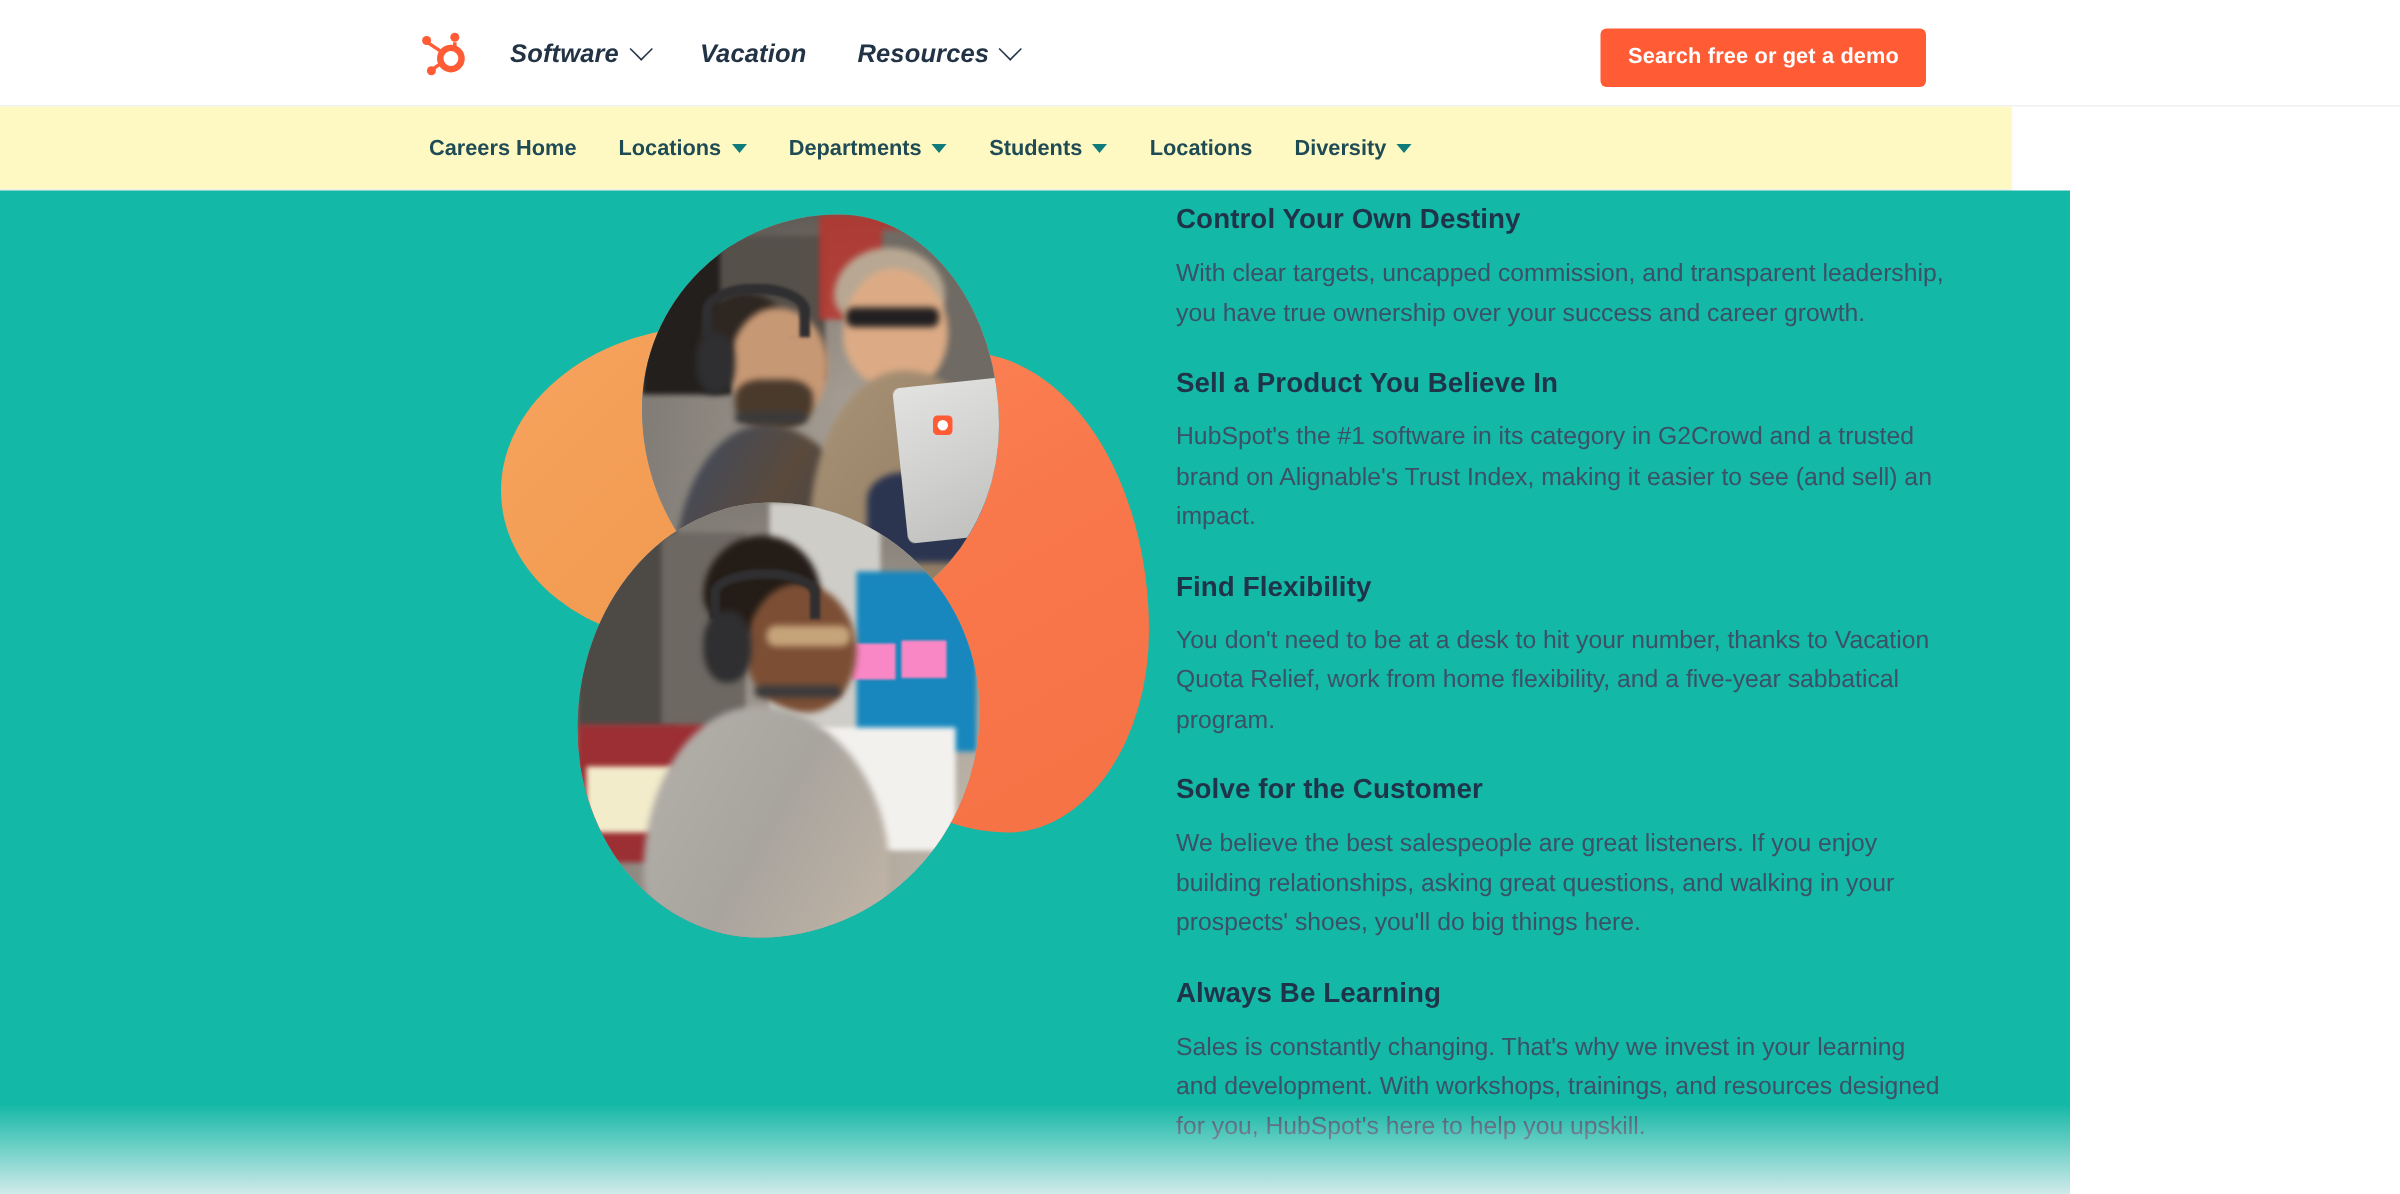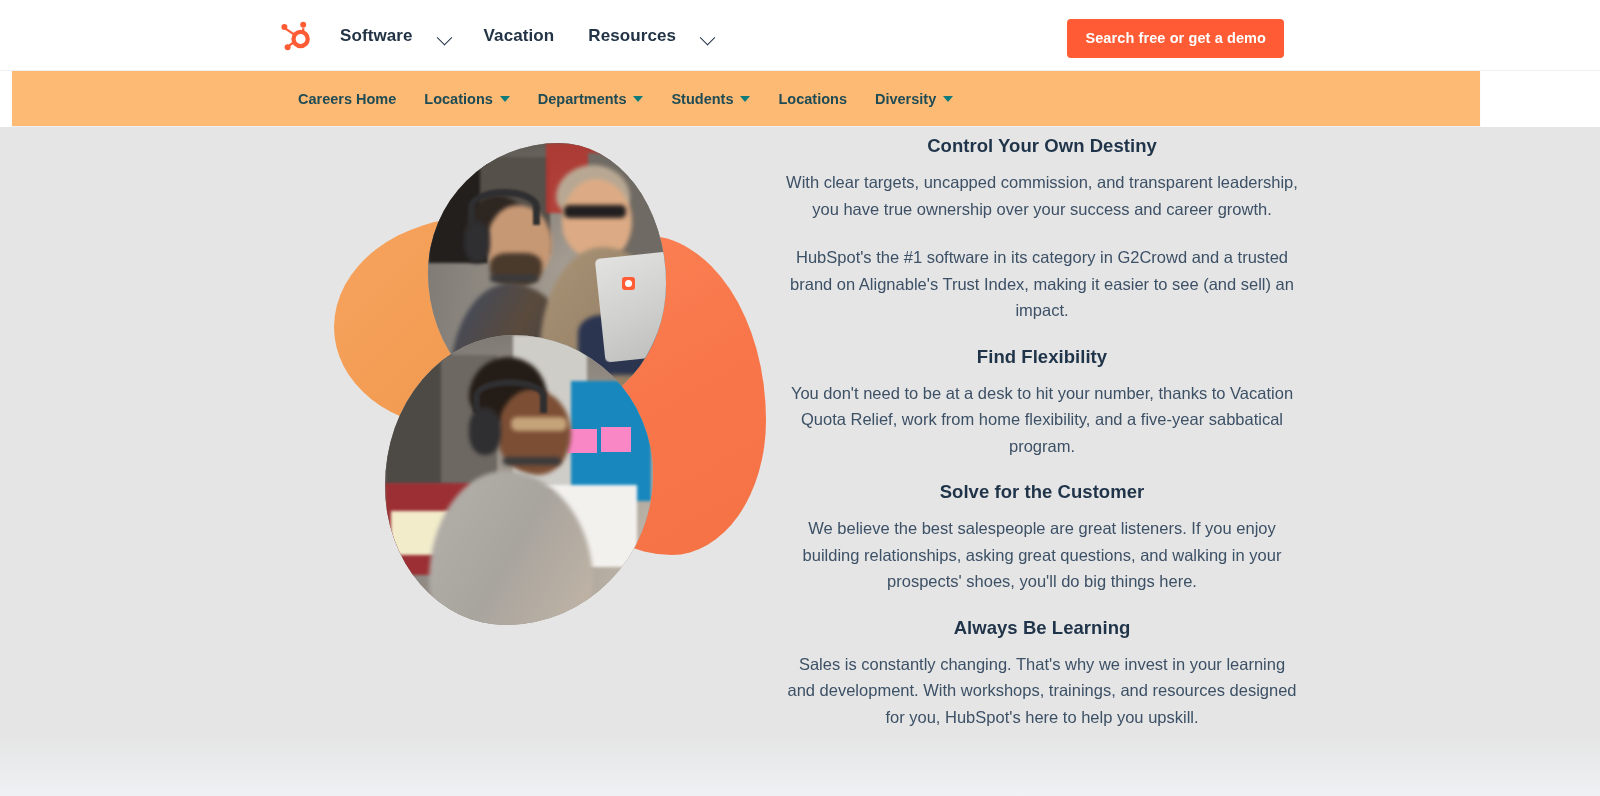--- a/index.html
+++ b/index.html
@@ -21,47 +21,48 @@
   .logo-wrap {
     position: absolute; left: 276px; top: 17px;
     width: 38px; height: 38px;
     display: flex; align-items: center; justify-content: center;
   }
   .primary-links {
     position: absolute; left: 340px; top: 0; height: 71px;
     display: flex; align-items: center; gap: 0;
   }
   .primary-link {
-    display: flex; align-items: flex-end; gap: 26px;
+    display: flex; align-items: center; gap: 9px;
     font-size: 17px; font-weight: 700; color: #223345;
     letter-spacing: .1px; cursor: pointer;
     margin-right: 34px;
     white-space: nowrap;
+    font-style: italic;
   }
   .chev {
     display: inline-block; width: 11px; height: 11px;
     border-right: 1.6px solid #223345;
     border-bottom: 1.6px solid #223345;
     transform: rotate(45deg) translate(-2px,-2px);
   }
   .cta-demo {
     position: absolute; right: 316px; top: 19px;
     background: #ff5c35; color: #fff;
     font-size: 14.5px; font-weight: 700;
     border: none; border-radius: 4px;
     padding: 11px 18px 12px 18px;
     cursor: pointer; white-space: nowrap;
     letter-spacing: .1px;
   }
 
   
   .careers-nav {
-    position: absolute; top: 71px; left: 12px;
-    width: 1468px; height: 56px;
-    background: #fdba74;
+    position: absolute; top: 71px; left: 0;
+    width: 1341px; height: 56px;
+    background: #fef9c3;
     border-bottom: 1px solid #eef0f2;
     box-shadow: 0 1px 3px rgba(0,0,0,.045);
   }
   .careers-links {
     position: absolute; left: 286px; top: 0; height: 56px;
     display: flex; align-items: center;
   }
   .careers-link {
     display: flex; align-items: center; gap: 7px;
     font-size: 14.5px; font-weight: 600; color: #1f4b55;
@@ -101,24 +102,23 @@
     height: 34px;
     background: #ff5c35; color: #fff;
     font-size: 14px; font-weight: 700;
     border: none; border-radius: 3px;
     padding: 0 17px; cursor: pointer; white-space: nowrap;
   }
 
   
   .page-body {
     position: absolute; top: 127px; left: 0;
-    width: 1600px; height: 669px;
-    background: #e5e5e5;
+    width: 1380px; height: 669px;
+    background: #14b8a6;
     overflow: hidden;
-    text-align: center;
   }
   .section-fade {
     position: absolute; left: 0; bottom: 0; width: 1600px; height: 60px;
     background: linear-gradient(to bottom, rgba(245,248,250,0) 0%, rgba(240,243,246,.85) 100%);
     pointer-events: none;
   }
 
   
   .collage {
     position: absolute; left: 330px; top: 8px;
@@ -345,20 +345,21 @@
   </div>
 
   <div class="text-col">
 
     <div class="block">
       <h3>Control Your Own Destiny</h3>
       <p>With clear targets, uncapped commission, and transparent leadership, you have true ownership over your success and career growth.</p>
     </div>
 
     <div class="block">
+      <h3>Sell a Product You Believe In</h3>
       <p>HubSpot's the #1 software in its category in G2Crowd and a trusted brand on Alignable's Trust Index, making it easier to see (and sell) an impact.</p>
     </div>
 
     <div class="block">
       <h3>Find Flexibility</h3>
       <p>You don't need to be at a desk to hit your number, thanks to Vacation Quota Relief, work from home flexibility, and a five-year sabbatical program.</p>
     </div>
 
     <div class="block">
       <h3>Solve for the Customer</h3>

